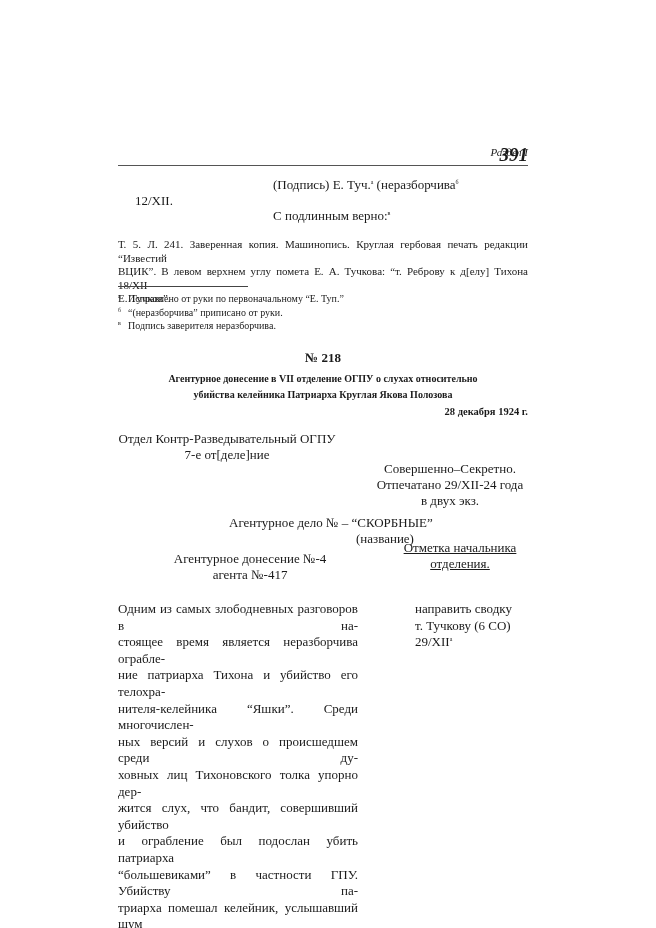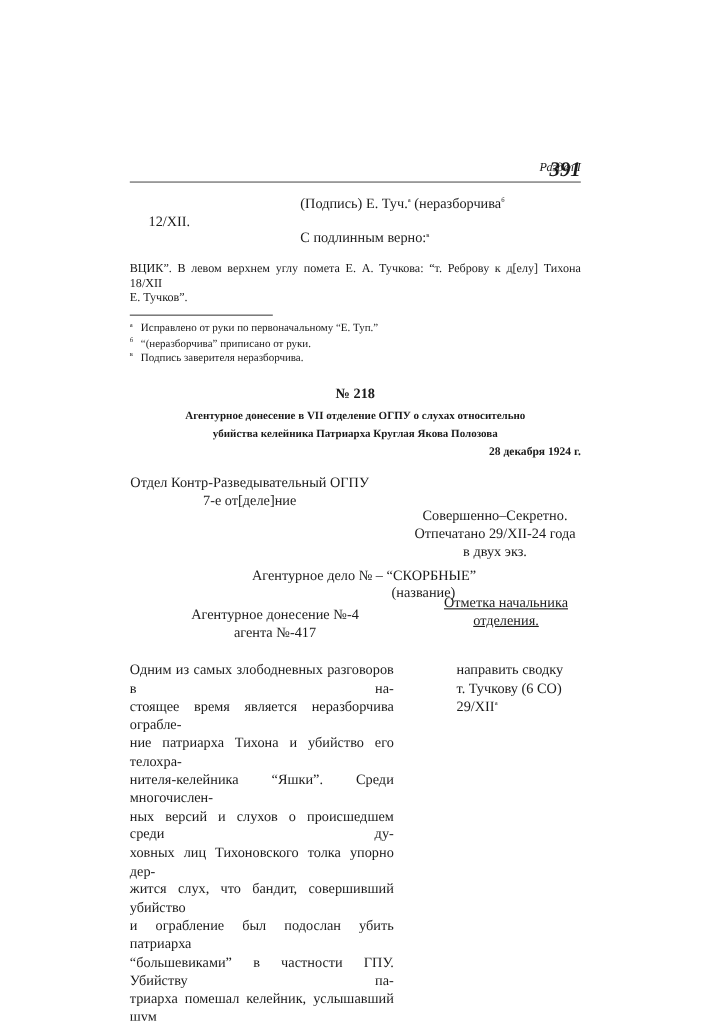--- a/index.html
+++ b/index.html
@@ -29,20 +29,21 @@
 
 <div class="abs t13" style="left:273px; top:177px;">
   <span>(Подпись) Е. Туч.</span><sup>а</sup><span> (неразборчива</span><sup>б</sup>
 </div>
 <div class="abs t13" style="left:135px; top:193px;">12/XII.</div>
 <div class="abs t13" style="left:273px; top:208px;">
   <span>С подлинным верно:</span><sup>в</sup>
 </div>
 
 <div class="abs t11" style="left:118px; top:238px; width:410px;">
+  <div class="justify">Т. 5. Л. 241. Заверенная копия. Машинопись. Круглая гербовая печать редакции “Известий</div>
   <div class="justify">ВЦИК”. В левом верхнем углу помета Е. А. Тучкова: “т. Реброву к д[елу] Тихона 18/XII</div>
   <div>Е. Тучков”.</div>
 </div>
 
 <div class="abs fn-rule"></div>
 <div class="abs fn-row t10" style="top:290px;">
   <span class="fn-mark">а</span><span>Исправлено от руки по первоначальному “Е. Туп.”</span>
 </div>
 <div class="abs fn-row t10" style="top:304px;">
   <span class="fn-mark">б</span><span>“(неразборчива” приписано от руки.</span>

